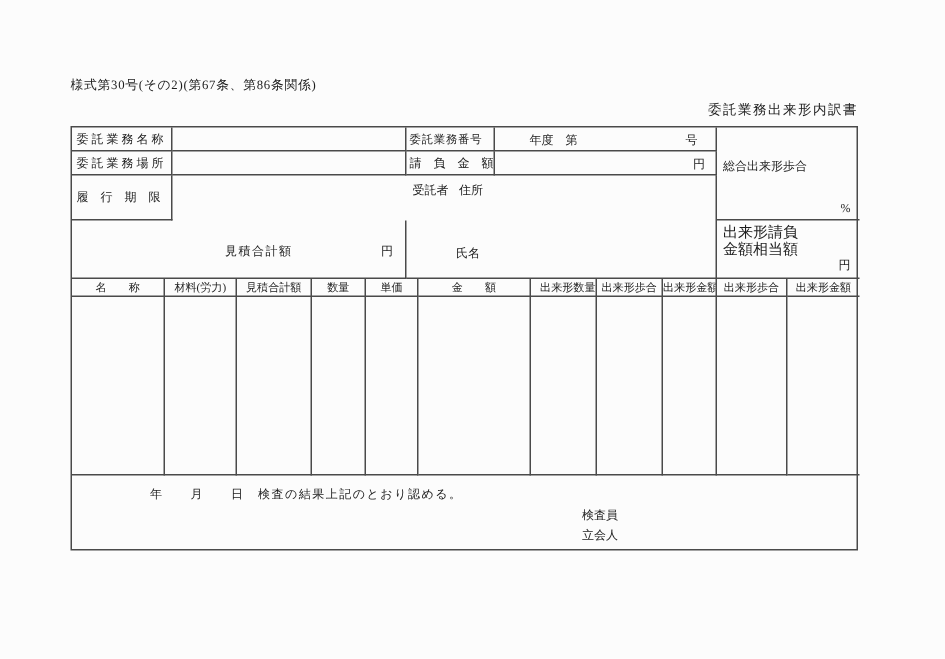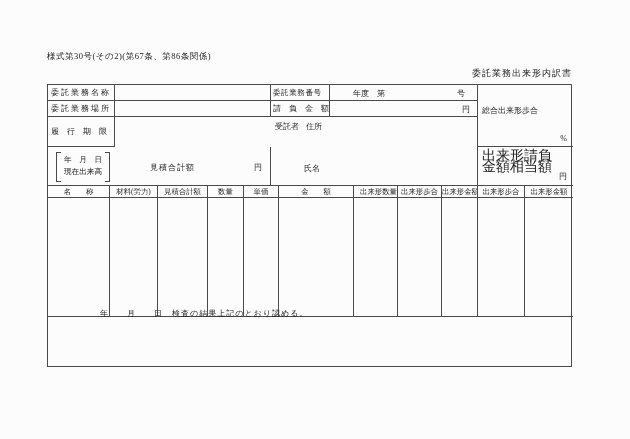--- a/index.html
+++ b/index.html
@@ -24,22 +24,22 @@
   .hc { height:100%; border-right:1px solid #4a4a4a; border-bottom:1px solid #4a4a4a;
         font-size:7.4px; text-align:center; line-height:11px; white-space:nowrap; overflow:hidden; }
   .hc:last-child { border-right:none; }
   .dc { height:100%; border-right:1px solid #4a4a4a; border-bottom:1px solid #4a4a4a; }
   .dc:last-child { border-right:none; }
   .bracket-group { position:absolute; left:8px; top:5px; height:30px; display:flex; }
   .bracket-arm-l { width:5px; border:1px solid #4a4a4a; border-right:none; }
   .bracket-arm-r { width:5px; border:1px solid #4a4a4a; border-left:none; }
   .bracket-body { padding:2px 3px; text-align:center; font-size:7.6px; line-height:12px; white-space:nowrap; }
   .unit-br { position:absolute; right:6px; bottom:3px; font-size:8px; }
-  .two-line { position:absolute; left:4px; top:3px; font-size:14px; line-height:11px; white-space:nowrap; }
-  .footer-cell { position:absolute; left:0; top:216px; width:525px; height:51px; }
+  .two-line { position:absolute; left:4px; top:3px; font-size:10px; line-height:11px; white-space:nowrap; }
+  .footer-cell { position:absolute; left:0; top:232px; width:525px; height:51px; }
   .inspect-text { position:absolute; left:52px; top:7px; font-size:8px; letter-spacing:1px; white-space:nowrap; }
   .sign-block { position:absolute; left:282px; top:21px; width:140px; text-align:center; font-size:8px; line-height:12.5px; }
 </style>
 </head>
 <body>
 
 <div class="page">
 
   <div class="form-code">様式第30号(その2)(第67条、第86条関係)</div>
   <div class="doc-title">委託業務出来形内訳書</div>
@@ -66,28 +66,20 @@
     </div>
 
     <div class="cell br bb" style="left:0; top:32px; width:67px; height:30px; line-height:29px; padding-left:3px; white-space:nowrap;">履　行　期　限</div>
     <div class="cell br bb" style="left:223px; top:32px; width:207px; height:69px;">
       <span style="position:absolute; left:4px; top:4px;">受託者</span>
       <span style="position:absolute; left:35px; top:4px;">住所</span>
       <span style="position:absolute; left:33px; top:46px;">氏名</span>
     </div>
 
     <div class="cell br bb" style="left:0; top:62px; width:223px; height:39px;">
-      <div class="bracket-group">
-        <div class="bracket-arm-l"></div>
-        <div class="bracket-body">
-          <div>年　月　日</div>
-          <div>現在出来高</div>
-        </div>
-        <div class="bracket-arm-r"></div>
-      </div>
       <span style="position:absolute; left:102px; top:15px; letter-spacing:1px;">見積合計額</span>
       <span style="position:absolute; right:8px; top:15px;">円</span>
     </div>
     <div class="cell bb" style="left:430px; top:62px; width:95px; height:39px;">
       <div class="two-line">
         <div>出来形請負</div>
         <div>金額相当額</div>
       </div>
       <span class="unit-br">円</span>
     </div>
@@ -115,16 +107,20 @@
       <div class="dc" style="width:75px;"></div>
       <div class="dc" style="width:44px;"></div>
       <div class="dc" style="width:44px;"></div>
       <div class="dc" style="width:36px;"></div>
       <div class="dc" style="width:47px;"></div>
       <div class="dc" style="width:48px;"></div>
     </div>
 
     <div class="footer-cell">
       <div class="inspect-text">年　　月　　日　検査の結果上記のとおり認める。</div>
+      <div class="sign-block">
+        <div>検査員</div>
+        <div>立会人</div>
+      </div>
     </div>
 
   </div>
 </div>
 
 </body></html>

